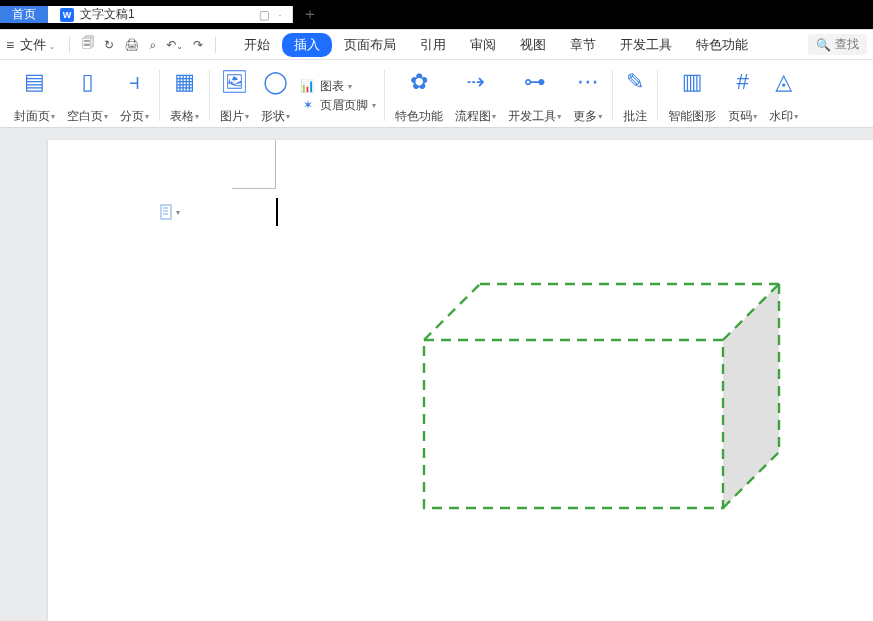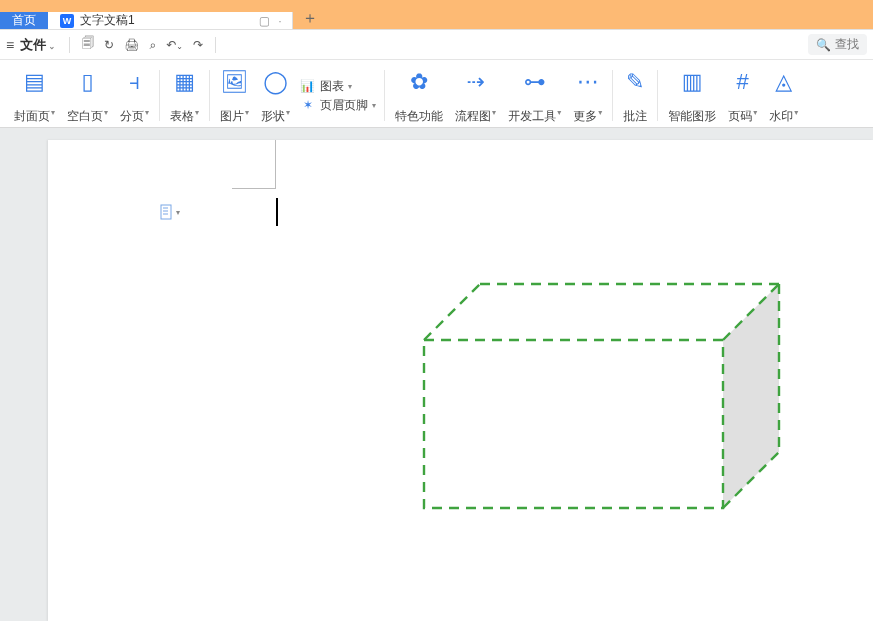--- a/index.html
+++ b/index.html
@@ -1,43 +1,43 @@
 <!DOCTYPE html>
 <html><head>
 <meta charset="utf-8">
 <style>
   * { box-sizing: border-box; margin: 0; padding: 0; font-family: "Microsoft YaHei", Arial, sans-serif; }
   body { width: 873px; height: 621px; background: #fff; overflow: hidden; font-size: 12px; color: #333; }
 
   
-  .tabs { height: 30px; background: #fdba74; display: flex; align-items: flex-end; border-bottom: 1px solid #e0e0e0; }
+  .tabs { height: 30px; background: #000000; display: flex; align-items: center; border-bottom: 1px solid #e0e0e0; }
   .tab { display: flex; align-items: center; padding: 0 12px; font-size: 12px; position: relative; cursor: pointer; }
   .tab.home { background: #3a7fe6; color: #fff; }
   .tab.doc { background: #fff; border-right: 1px solid #ddd; width: 245px; justify-content: flex-start; gap: 6px; }
   .tab.doc .doc-icon { width: 14px; height: 14px; background: #1e6fff; border-radius: 2px; display: inline-flex; align-items: center; justify-content: center; color:#fff; font-size:9px; font-weight:bold;}
   .tab.doc .close-group { position:absolute; right:10px; display:flex; gap:8px; color:#999; }
   .tab.add { width: 34px; justify-content: center; color:#666; font-size:16px;}
   
   
   .filebar { height: 30px; display:flex; align-items:center; border-bottom:1px solid #e5e5e5; padding:0 6px;}
   .filebar .left { display:flex; align-items:center; gap:4px;}
   .hamburger { font-size:14px; color:#555;}
-  .filebtn { font-size:13px; color:#333; padding:0 2px;font-weight:bold;}
+  .filebtn { font-size:13px; color:#333; padding:0 2px;}
   .qat { display:flex; align-items:center; gap:10px; margin-left:6px; color:#555; }
   .qat .sep { width:1px; height:16px; background:#ddd; margin:0 2px;}
   .menus { display:flex; align-items:center; gap:0; margin-left:14px;}
   .menuitem { padding:3px 12px; font-size:13px; color:#333; cursor:pointer; border-radius:10px;}
   .menuitem.active { background:#1e6fff; color:#fff;}
   .searchbox { margin-left:auto; display:flex; align-items:center; gap:4px; color:#777; padding:2px 8px; background:#f2f3f4; border-radius:4px;}
   
   
   .ribbon { height:68px; border-bottom:1px solid #d9d9d9; display:flex; align-items:stretch; padding:6px 4px 2px 8px; background:#fff;}
   .rgroup { display:flex; flex-direction:column; align-items:center; justify-content:space-between; padding:0 6px; cursor:pointer;}
   .rgroup .ico { height:32px; display:flex; align-items:center; justify-content:center; color:#3a7fe6; font-size:22px;}
-  .rgroup .lbl { font-size:12px; color:#444; white-space:nowrap; display:flex; gap:1px;}
+  .rgroup .lbl { font-size:12px; color:#444; white-space:nowrap; display:flex; align-items:center; gap:1px;}
   .rgroup .lbl .dd { font-size:8px; color:#888;}
   .vline { width:1px; background:#e5e5e5; margin:4px 4px;}
   .mini { display:flex; flex-direction:column; gap:2px; justify-content:center; padding:0 4px;}
   .mini .mrow { display:flex; align-items:center; gap:4px; font-size:12px; color:#444; cursor:pointer;}
   .mini .mico { width:16px; height:16px; display:inline-flex; align-items:center; justify-content:center; color:#3a7fe6;}
   
   
   .workspace { position:relative; height:493px; background:#e9ebec; }
   .page { position:absolute; left:48px; top:12px; right:0; bottom:0; background:#fff; box-shadow:-1px 0 2px rgba(0,0,0,.08);}
   .ruler-v { position:absolute; left:275px; top:12px; width:1px; height:48px; background:#bbb;}
@@ -74,20 +74,31 @@
       <span class="sep"></span>
       <span>🗐</span>
       <span>↻</span>
       <span>🖨</span>
       <span>⌕</span>
       <span>↶<span style="font-size:8px;">⌄</span></span>
       <span>↷</span>
       <span class="sep"></span>
     </span>
   </div>
+  <div class="menus">
+    <div class="menuitem">开始</div>
+    <div class="menuitem active">插入</div>
+    <div class="menuitem">页面布局</div>
+    <div class="menuitem">引用</div>
+    <div class="menuitem">审阅</div>
+    <div class="menuitem">视图</div>
+    <div class="menuitem">章节</div>
+    <div class="menuitem">开发工具</div>
+    <div class="menuitem">特色功能</div>
+  </div>
   <div class="searchbox">
     <span>🔍</span>
     <span>查找</span>
   </div>
 </div>
 
 <div class="ribbon">
   <div class="rgroup">
     <div class="ico">▤</div>
     <div class="lbl">

